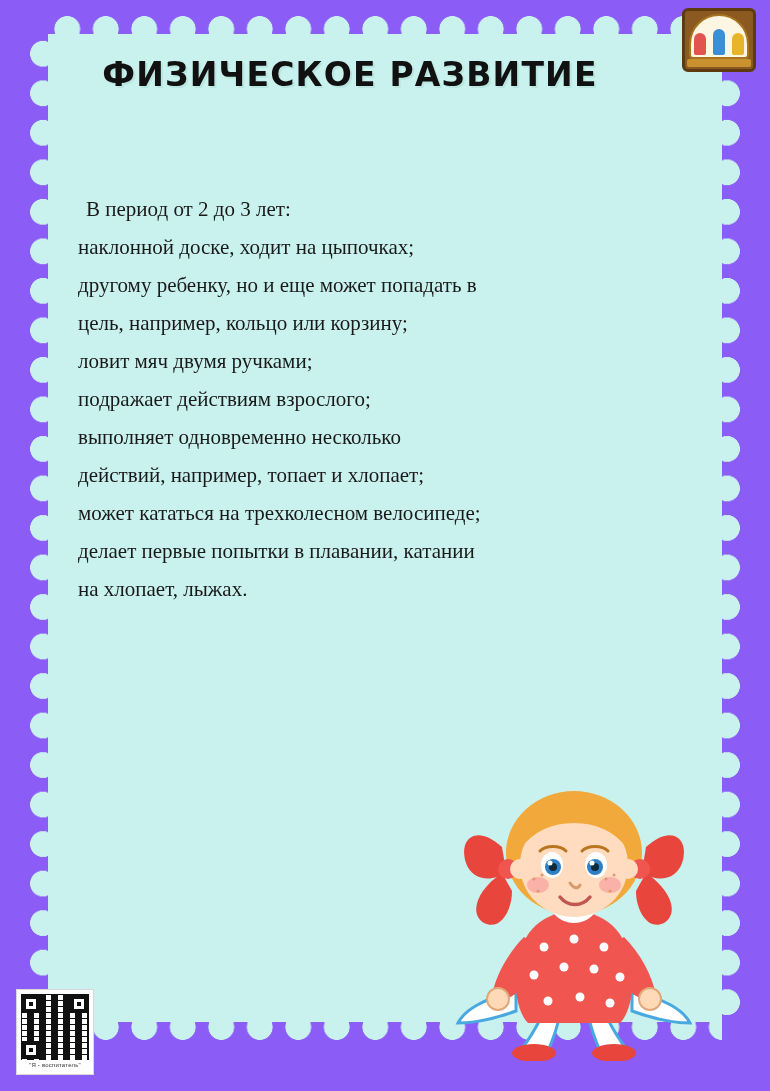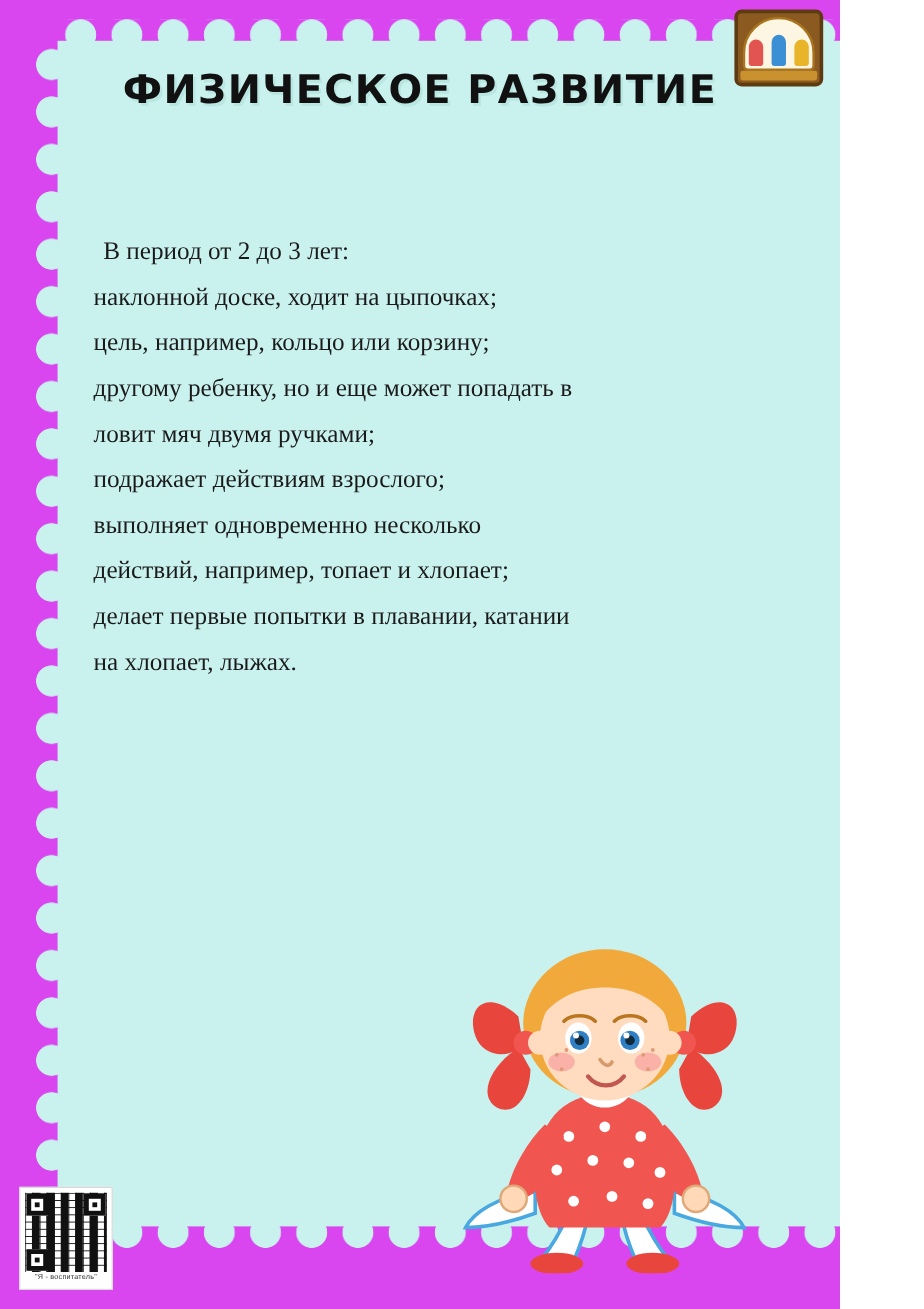--- a/index.html
+++ b/index.html
@@ -9,23 +9,23 @@
   body {
     width: 770px;
     height: 1091px;
     background: #ffffff;
     font-family: "Liberation Serif", serif;
     overflow: hidden;
   }
 
   .poster {
     position: relative;
-    width: 700px;
+    width: 770px;
     height: 1091px;
-    background: #d946ef;
+    background: #8b5cf6;
     box-sizing: border-box;
     overflow: hidden;
   }
 
   
   .card {
     position: absolute;
     left: 48px;
     top: 34px;
     width: 674px;
@@ -251,26 +251,27 @@
     <div class="base"></div>
   </div>
 
   <div class="title">
     <span class="line">ФИЗИЧЕСКОЕ РАЗВИТИЕ</span>
   </div>
 
   <div class="body-text">
     <span class="para first">В период от 2 до 3 лет:</span>
     <span class="para">наклонной доске, ходит на цыпочках;</span>
+    <span class="para">другому ребенку, но и еще может попадать в</span>
     <span class="para">цель, например, кольцо или корзину;</span>
-    <span class="para">другому ребенку, но и еще может попадать в</span>
     <span class="para">ловит мяч двумя ручками;</span>
     <span class="para">подражает действиям взрослого;</span>
     <span class="para">выполняет одновременно несколько</span>
     <span class="para">действий, например, топает и хлопает;</span>
+    <span class="para">может кататься на трехколесном велосипеде;</span>
     <span class="para">делает первые попытки в плавании, катании</span>
     <span class="para">на хлопает, лыжах.</span>
   </div>
 
   <div class="girl">
     <svg viewBox="0 0 300 300" width="300" height="300" aria-hidden="true">
 
       <path d="M92 232 C60 236 40 250 34 262 C52 262 70 258 92 250 Z" fill="#ffffff" stroke="#4aa8e0" stroke-width="3"></path>
       <path d="M208 232 C240 236 260 250 266 262 C248 262 230 258 208 250 Z" fill="#ffffff" stroke="#4aa8e0" stroke-width="3"></path>
 

